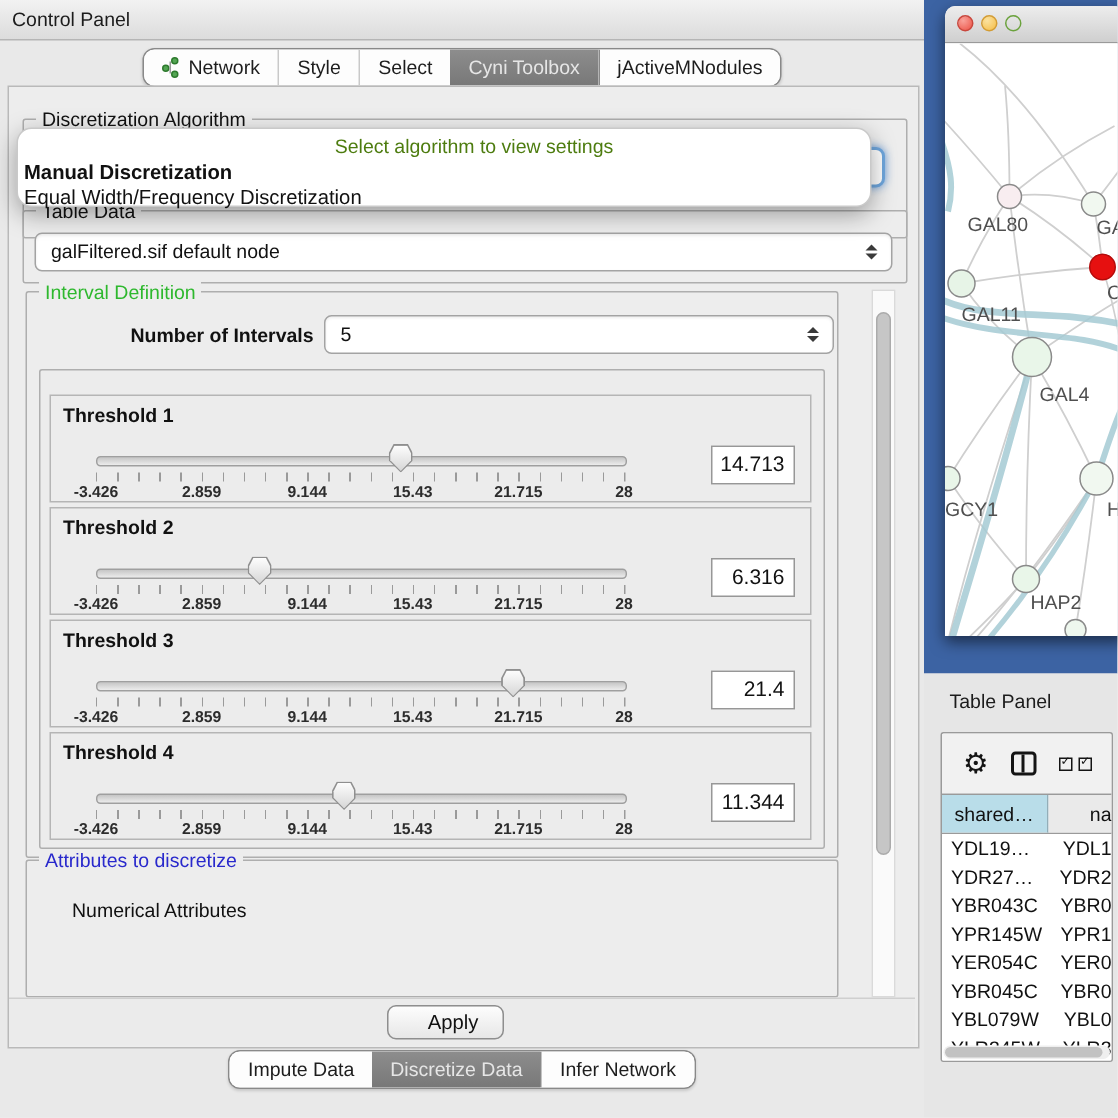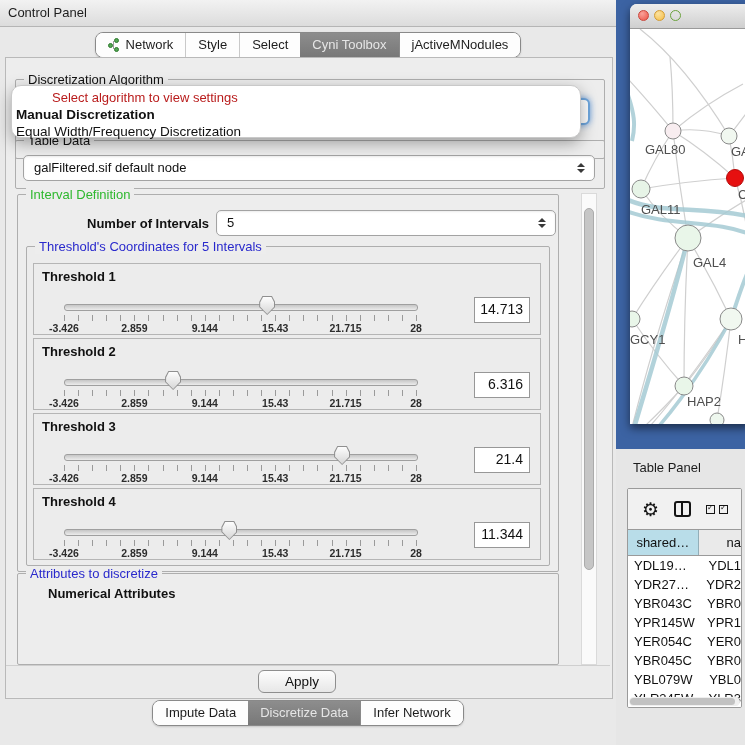--- a/index.html
+++ b/index.html
@@ -40,21 +40,21 @@
   .spin .up{border-bottom:4px solid #3a3a3a;}
   .spin .dn{border-top:4px solid #3a3a3a;}
 
   
   .focus-combo{position:absolute;background:#fff;border:2px solid #6fa7de;border-radius:6px;
                box-shadow:0 0 6px rgba(90,150,220,.95);box-sizing:border-box;}
 
   
   .popup{position:absolute;background:#fff;border:1px solid #c9c9c9;border-radius:10px;
          box-shadow:0 5px 16px rgba(0,0,0,.35);z-index:30;padding-top:3px;box-sizing:border-box;}
-  .popup .hint{color:#b91c1c;font-size:13px;height:17px;line-height:17px;padding-left:40px;}
+  .popup .hint{text-align:center;color:#4d7c0f;font-size:13px;height:17px;line-height:17px;padding-left:40px;}
   .popup .opt{padding-left:4px;height:17px;line-height:17px;font-size:13.5px;}
   .popup .opt.b{font-weight:bold;}
 
   
   .trow{position:absolute;left:6px;width:508px;height:72px;border:1px solid #b5b5b5;
         background:#ececec;box-sizing:border-box;}
   .trow .tl{position:absolute;left:8px;top:5px;font-weight:bold;}
   .slider{position:absolute;left:30px;top:30px;width:354px;height:40px;}
   .track{position:absolute;left:0;top:10px;width:352px;height:5px;border:1px solid #9f9f9f;border-radius:3px;
          background:linear-gradient(#c6c6c6,#ececec);}
@@ -191,21 +191,20 @@
       <span style="position:absolute;left:69px;top:21px;font-weight:bold;">Number of Intervals</span>
       <div class="combo" style="left:198px;top:15px;width:340px;">
         <span>5</span>
         <span class="spin">
             <i class="up"></i>
             <i class="dn"></i>
           </span>
       </div>
 
       <div class="group" style="left:8px;top:51px;width:522px;height:318px;background:#ececec;">
-        <span class="legend blue" style="background:#ededed;">Threshold's Coordinates for 5 Intervals</span>
 
         <div class="trow" style="top:16px;text-decoration:underline;">
           <span class="tl">Threshold 1</span>
           <div class="slider">
             <div class="track"></div>
             <div class="thumb" style="left: 195.2px;"></div>
             <div class="ticks"></div>
             <div class="tick-labels">
               <span>-3.426</span>
                 <span>2.859</span>
@@ -269,21 +268,21 @@
                 <span>28</span>
             </div>
           </div>
           <div class="tval">11.344</div>
         </div>
       </div>
     </div>
 
     <div class="group" style="left:11px;top:515px;width:540px;height:90px;">
       <span class="legend blue">Attributes to discretize</span>
-      <span style="position:absolute;left:30px;top:12px;font-weight:bold;">Numerical Attributes</span>
+      <span style="position:absolute;left:30px;top:25px;font-weight:normal;">Numerical Attributes</span>
     </div>
 
     <div class="vscroll" style="left:575px;top:135px;width:16px;height:472px;">
       <div class="vthumb" style="left:2px;top:14px;width:10px;height:362px;"></div>
     </div>
 
     <div class="apply-row">
       <div class="btn" style="left:252px;top:4px;width:78px;">Apply</div>
     </div>
   </div>

